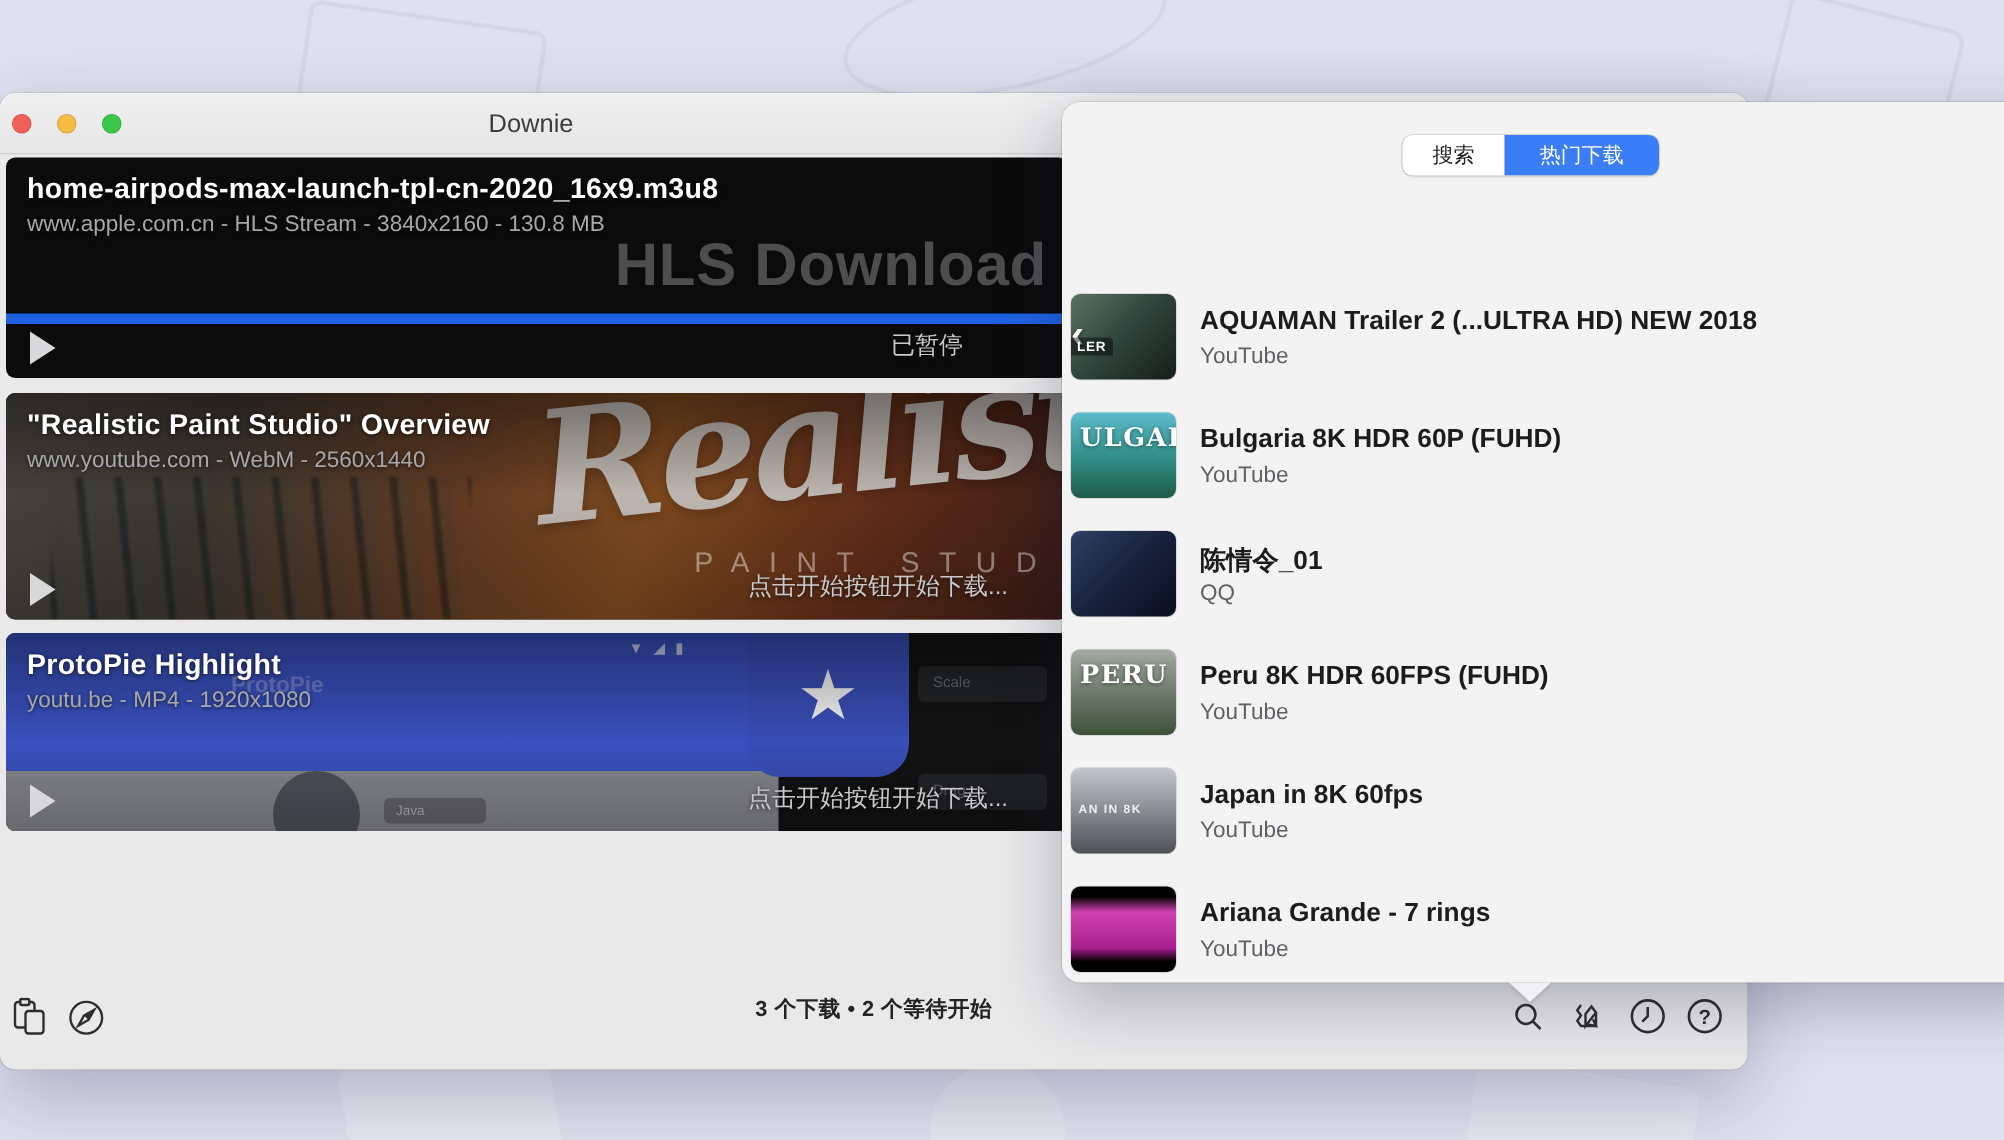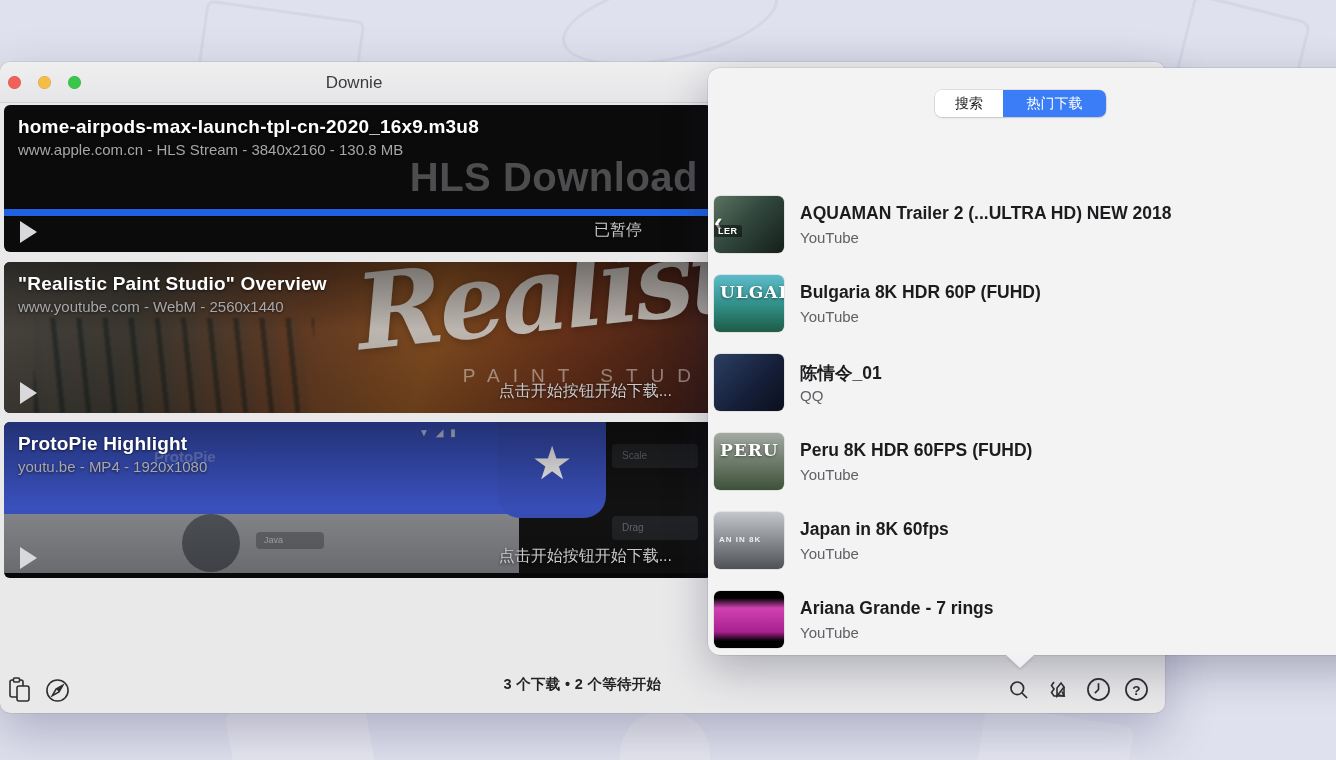--- a/index.html
+++ b/index.html
@@ -41,21 +41,21 @@
     font-size:17px; color:#3c3c3e; font-weight:500;
   }
 
   
   .card {
     position:absolute; left:4px; width:708px; background:#0b0b0b;
     border-radius:6px; overflow:hidden;
   }
   .card1 { top:43px;  height:147px; }
   .card2 { top:200px; height:151px; }
-  .card3 { top:360px; height:156px; }
+  .card3 { top:360px; height:132px; }
 
   .card-title {
     position:absolute; left:14px; top:11px; right:10px;
     font-size:19px; font-weight:700; color:#fff; letter-spacing:.2px;
     text-shadow:0 1px 3px rgba(0,0,0,.65); white-space:nowrap; overflow:hidden;
   }
   .card-meta {
     position:absolute; left:14px; top:36px; right:10px;
     font-size:15px; color:#a7a7aa; text-shadow:0 1px 3px rgba(0,0,0,.65); white-space:nowrap;
   }
@@ -105,21 +105,21 @@
   .art3-dark { position:absolute; left:500px; top:0; width:208px; height:151px; background:#131313; }
   .art3-panel { position:absolute; left:608px; width:86px; height:24px; border-radius:4px;
     background:#232528; color:#6b6e73; font-size:10px; line-height:24px; padding-left:10px; }
   .art3-panel.p1 { top:22px; } .art3-panel.p2 { top:94px; }
   .art3-tab { position:absolute; left:494px; top:0; width:108px; height:96px; background:#3b52c0; border-radius:0 0 22px 22px; }
   .art3-star { position:absolute; left:50%; top:18px; transform:translateX(-50%); font-size:46px; color:#fff; line-height:1; }
   .art3-statusicons { position:absolute; left:415px; top:5px; font-size:10px; color:rgba(255,255,255,.75); letter-spacing:2px; }
   .art3-shade { position:absolute; inset:0; background:linear-gradient(180deg,rgba(0,0,0,.42),rgba(0,0,0,.05) 55%,rgba(0,0,0,.25)); }
 
   
-  .toolbar { position:absolute; left:0; bottom:0; width:100%; height:58px; border-radius:0 0 10px 10px; }
+  .toolbar { position:absolute; left:0; bottom:12px; width:100%; height:58px; border-radius:0 0 10px 10px; }
   .tb-icon { position:absolute; cursor:pointer; color:#2e2e30; }
   .tb-icon svg { display:block; }
   .tb-clipboard { left:8px;  bottom:10px; }
   .tb-compass   { left:45px; bottom:10px; }
   .tb-search    { left:1008px; bottom:12px; }
   .tb-guide     { left:1046px; bottom:11px; }
   .tb-history   { left:1086px; bottom:11px; }
   .tb-help      { left:1124px; bottom:11px; }
   .tb-status {
     position:absolute; left:0; right:0; bottom:19px; text-align:center;

